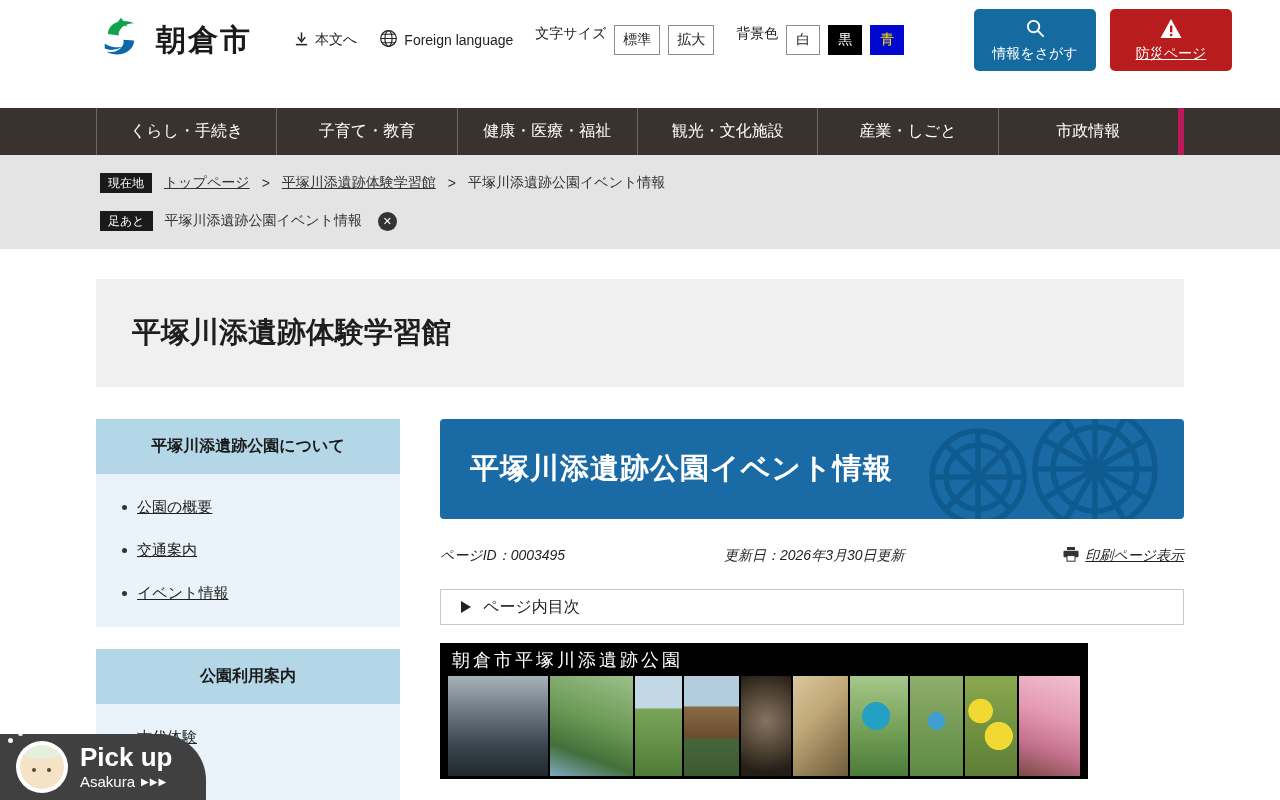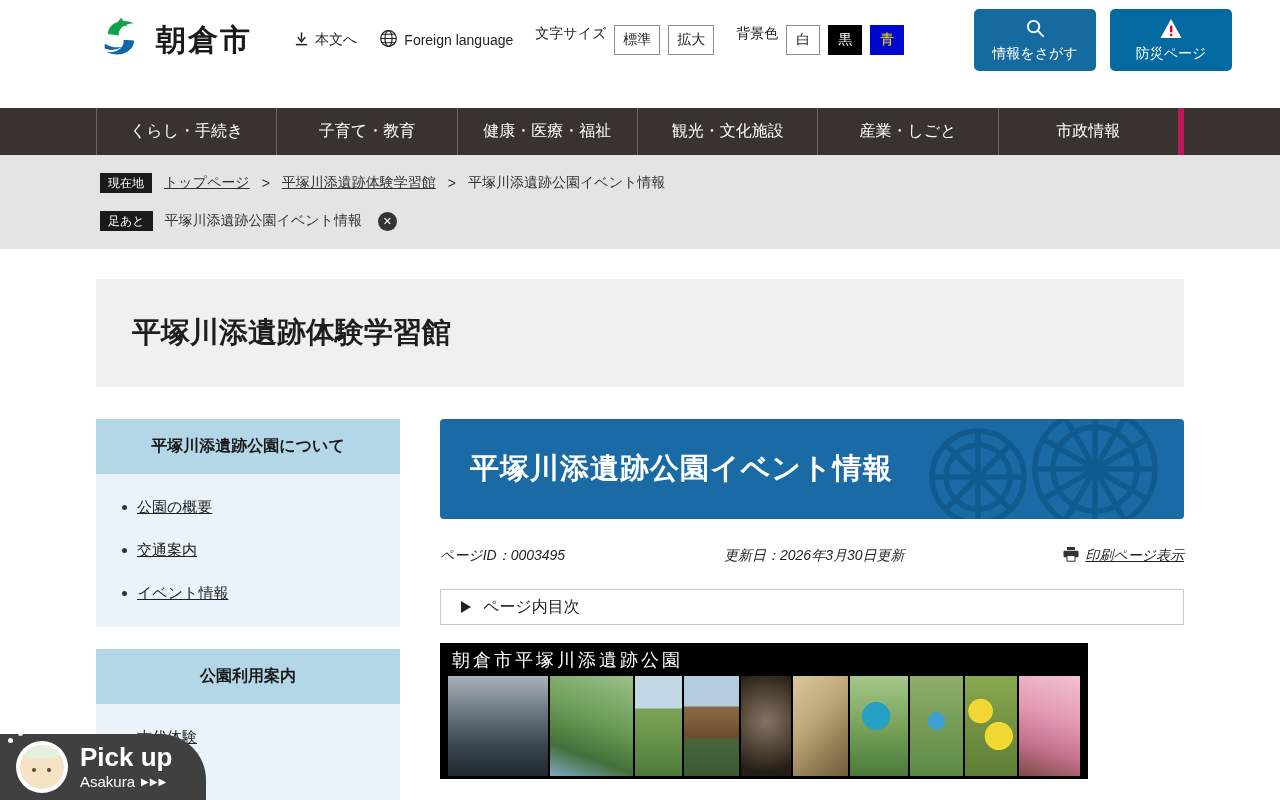--- a/index.html
+++ b/index.html
@@ -18,21 +18,21 @@
   .opt-group { display:flex; align-items:flex-start; gap:8px; }
   .opt-btn { min-width:44px; height:30px; border:1px solid #8f8f8f; background:#fff; font-size:14px;
              display:flex; align-items:center; justify-content:center; padding:0 8px; cursor:pointer; color:#222; }
   .opt-btn.sq { min-width:34px; padding:0 6px; }
   .opt-black { background:#000; color:#fff; border-color:#000; }
   .opt-blue  { background:#0008cf; color:#ffe400; border-color:#0008cf; }
   .actions { margin-left:auto; display:flex; gap:14px; }
   .big-btn { width:122px; height:62px; border:none; border-radius:5px; color:#fff; font-size:14px;
              display:flex; flex-direction:column; align-items:center; justify-content:center; gap:3px; cursor:pointer; }
   .search-btn { background:#156a9f; }
-  .emergency-btn { background:#0369a1; }
+  .emergency-btn { background:#b91c1c;text-decoration:underline; }
 
   
   .main-nav { height:47px; background:#39322e;margin-top:28px; }
   .nav-inner { margin:0 96px; height:100%; display:flex; }
   .nav-item { flex:1; display:flex; align-items:center; justify-content:center; color:#fff; font-size:16px;
               border-left:1px solid #6e6862; cursor:pointer; text-decoration:none; }
   .nav-item:last-child { border-right:6px solid #be185d; }
 
   
   .breadcrumb-area { background:#e4e4e4; padding:16px 0 16px 100px; }

